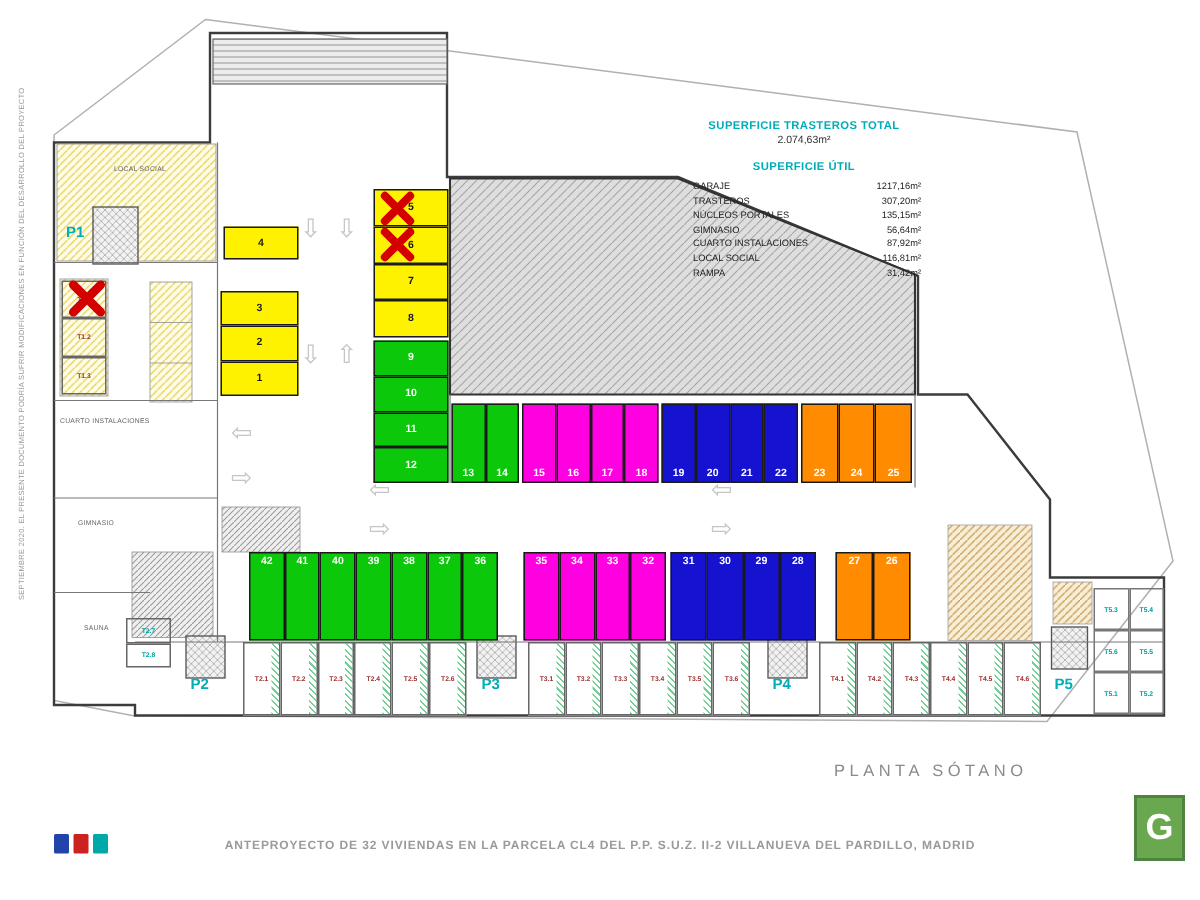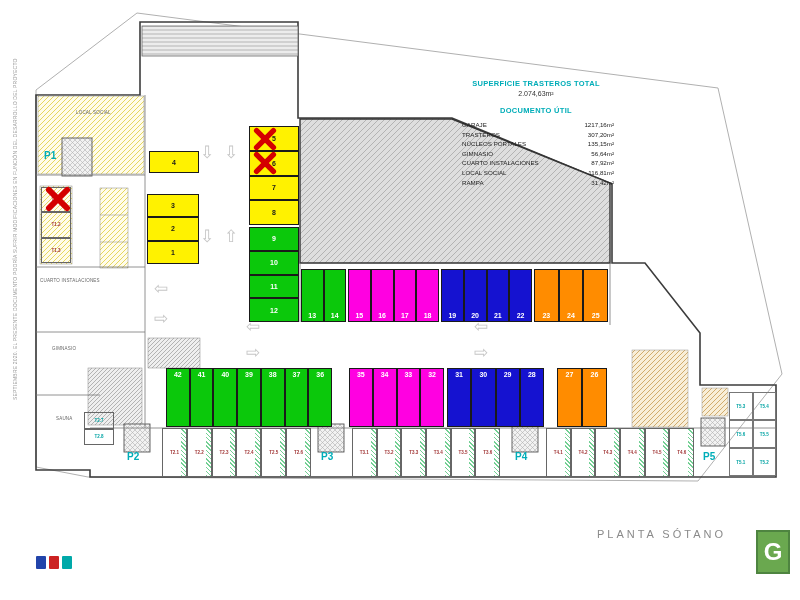--- a/index.html
+++ b/index.html
@@ -27,21 +27,21 @@
   .xmark{position:absolute;z-index:5;}
   .xmark svg{display:block;width:100%;height:100%;}
   .xmark path{stroke:var(--c-red_x);stroke-width:4.5;fill:none;stroke-linecap:round;}
   .summary{position:absolute;left:450px;top:79px;width:172px;z-index:4;text-align:center;}
   .sum-h{color:var(--c-accent);font-size:7.5px;font-weight:700;letter-spacing:.3px;}
   .sum-h.second{margin-top:9px;}
   .sum-v{font-size:7px;color:#333;margin-top:2px;}
   .sum-rows{margin-top:5px;text-align:left;}
   .sum-row{display:flex;justify-content:space-between;font-size:6.2px;color:#222;line-height:9.6px;padding:0 8px 0 12px;}
   .sr-value{text-align:right;}
-  .plan-title{position:absolute;left:556px;top:528px;width:170px;text-align:right;font-size:11px;
+  .plan-title{position:absolute;left:556px;top:508px;width:170px;text-align:left;font-size:11px;
               color:#8a8a8a;letter-spacing:3px;z-index:4;}
   .footer{position:absolute;left:0;right:0;top:559px;text-align:center;font-size:8px;color:#9a9a9a;
           font-weight:700;letter-spacing:.6px;z-index:4;}
   .side-note{position:absolute;left:12px;top:400px;width:388px;transform:rotate(-90deg);
              transform-origin:0 0;font-size:5px;color:#999;z-index:4;letter-spacing:.2px;white-space:nowrap;}
   .logo-arch{position:absolute;left:36px;top:556px;display:flex;gap:3px;z-index:4;}
   .logo-arch .blk{width:10px;height:13px;border-radius:1px;}
   .logo-g{position:absolute;left:756px;top:530px;width:34px;height:44px;background:var(--c-logo_green);
           color:#fff;display:flex;align-items:center;justify-content:center;font-size:24px;font-weight:700;
           z-index:4;border:2px solid #4e8440;box-sizing:border-box;}
@@ -252,21 +252,21 @@
   </div>
   <div class="xmark" style="left:252px;top:151px;width:26px;height:24px;">
     <svg viewBox="0 0 20 20">
         <path d="M3,3 L17,17 M17,3 L3,17"></path>
       </svg>
   </div>
 
   <div class="summary">
     <div class="sum-h">SUPERFICIE TRASTEROS TOTAL</div>
     <div class="sum-v">2.074,63m²</div>
-    <div class="sum-h second">DOCUMENTO ÚTIL</div>
+    <div class="sum-h second">SUPERFICIE ÚTIL</div>
     <div class="sum-rows">
         <div class="sum-row">
           <span class="sr-label">GARAJE</span>
           <span class="sr-value">1217,16m²</span>
         </div>
         <div class="sum-row">
           <span class="sr-label">TRASTEROS</span>
           <span class="sr-value">307,20m²</span>
         </div>
         <div class="sum-row">
@@ -286,20 +286,21 @@
           <span class="sr-value">116,81m²</span>
         </div>
         <div class="sum-row">
           <span class="sr-label">RAMPA</span>
           <span class="sr-value">31,42m²</span>
         </div>
       </div>
   </div>
 
   <div class="plan-title">PLANTA SÓTANO</div>
+  <div class="footer">ANTEPROYECTO DE 32 VIVIENDAS EN LA PARCELA CL4 DEL P.P. S.U.Z. II-2 VILLANUEVA DEL PARDILLO, MADRID</div>
   <div class="side-note">SEPTIEMBRE 2020. EL PRESENTE DOCUMENTO PODRÍA SUFRIR MODIFICACIONES EN FUNCIÓN DEL DESARROLLO DEL PROYECTO</div>
 
   <div class="logo-arch">
     <div class="blk" style="background:var(--c-logo_blue);"></div>
     <div class="blk" style="background:var(--c-logo_red);"></div>
     <div class="blk" style="background:var(--c-logo_teal);"></div>
   </div>
   <div class="logo-g">G</div>
 
 </div>

